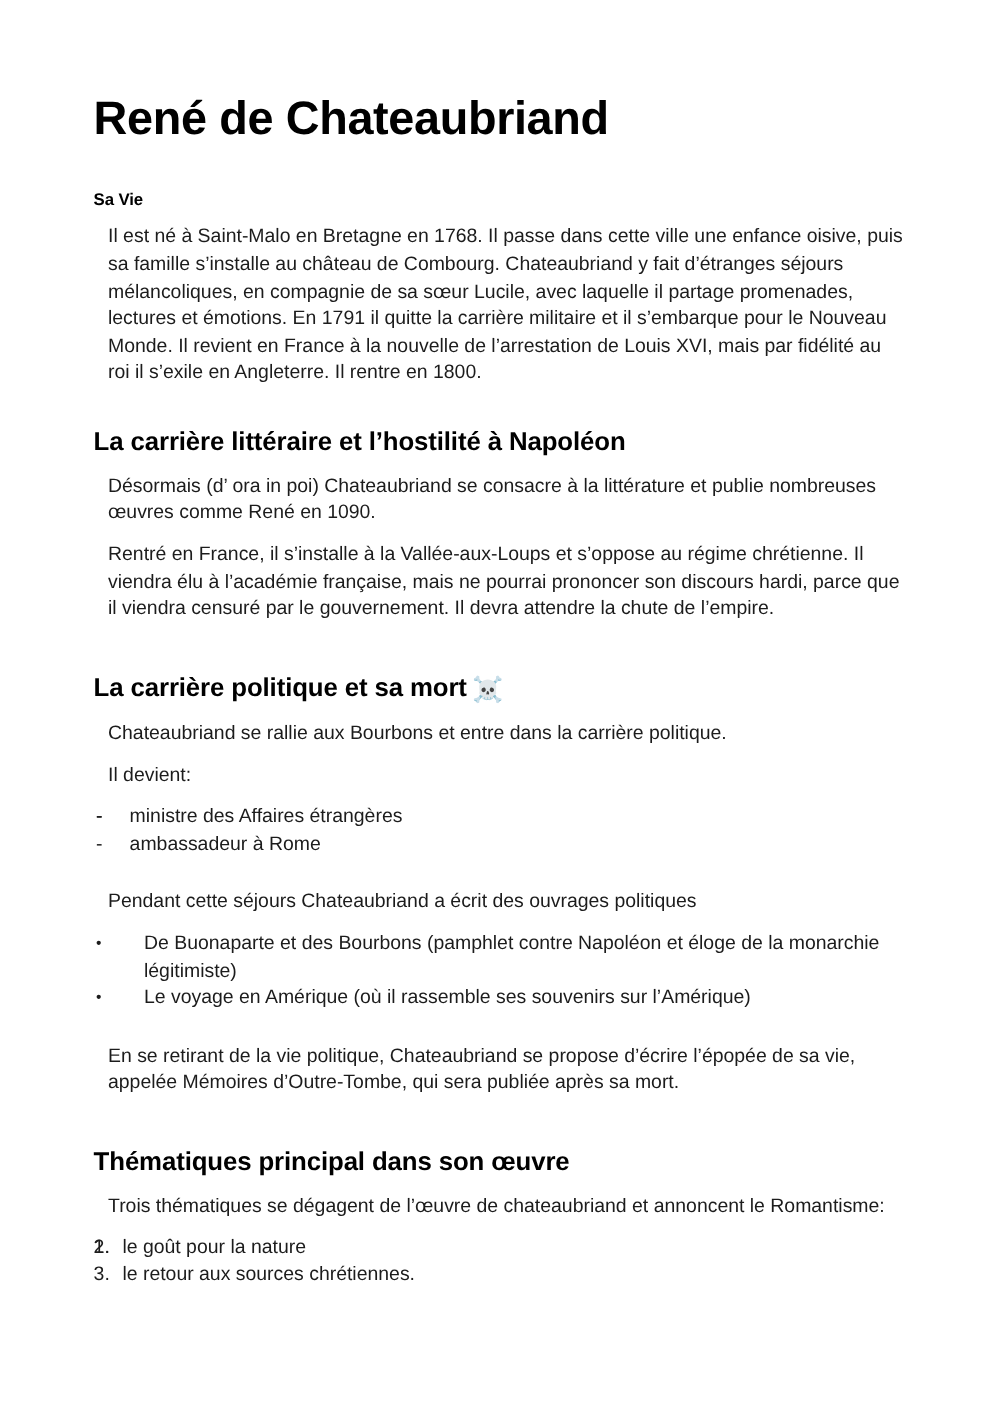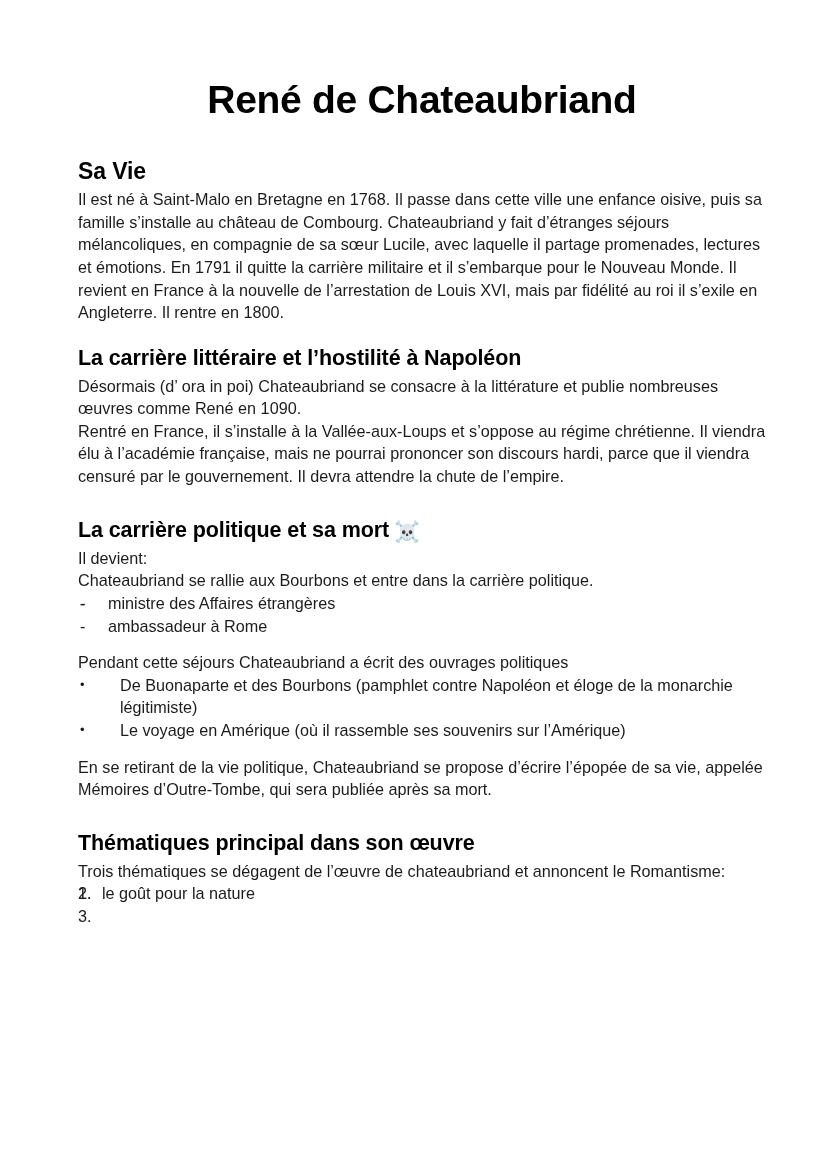--- a/index.html
+++ b/index.html
@@ -22,44 +22,43 @@
     box-sizing: border-box;
     padding: 78px 62px 0 78px;
   }
   .doc-title {
     font-size: 39px;
     font-weight: bold;
     line-height: 1.12;
     letter-spacing: -0.3px;
     margin: 0 0 36px 0;
     color: #000000;
-    text-align: center;
   }
   .section { margin: 0; }
 
   h2.section-heading {
     font-size: 21.5px;
     font-weight: bold;
     line-height: 1.2;
     margin: 0 0 3px 0;
     color: #000000;
     letter-spacing: -0.1px;
   }
   h2.section-heading.small {
-    font-size: 23px;
+    font-size: 14px;
   }
   h2.section-heading .skull {
     font-size: 21px;
     vertical-align: -2px;
     margin-left: 5px;
   }
   p.body-text {
     font-size: 16.2px;
     line-height: 22.6px;
-    margin: 0;
+    margin: 12px;
     color: #1c1c1c;
     max-width: 690px;
   }
   .gap-sm { height: 14px; }
   .gap-md { height: 22px; }
   .gap-lg { height: 30px; }
 
   ul.dash-list, ul.dot-list, ol.num-list {
     list-style: none;
     margin: 0;
@@ -122,22 +121,22 @@
     <h2 class="section-heading">La carrière littéraire et l’hostilité à Napoléon</h2>
     <p class="body-text">Désormais (d’ ora in poi) Chateaubriand se consacre à la littérature et publie nombreuses œuvres comme René en 1090.</p>
     <p class="body-text">Rentré en France, il s’installe à la Vallée-aux-Loups et s’oppose au régime chrétienne. Il viendra élu à l’académie française, mais ne pourrai prononcer son discours hardi, parce que il viendra censuré par le gouvernement. Il devra attendre la chute de l’empire.</p>
   </div>
 
   <div class="gap-lg"></div>
 
   <div class="section">
     <h2 class="section-heading"><span>La carrière politique et sa mort</span><span class="skull">☠️</span></h2>
 
+    <p class="body-text">Chateaubriand se rallie aux Bourbons et entre dans la carrière politique.</p>
     <p class="body-text">Il devient:</p>
-    <p class="body-text">Chateaubriand se rallie aux Bourbons et entre dans la carrière politique.</p>
 
     <ul class="dash-list">
       <li><span class="marker">-</span></li>
       <li><span class="marker">-</span><span>ministre des Affaires étrangères</span></li>
       <li><span class="marker">-</span><span>ambassadeur à Rome</span></li>
     </ul>
 
 
     <div class="gap-sm"></div>
 
@@ -155,17 +154,17 @@
 
   <div class="gap-lg"></div>
 
   <div class="section">
     <h2 class="section-heading">Thématiques principal dans son œuvre</h2>
     <p class="body-text">Trois thématiques se dégagent de l’œuvre de chateaubriand et annoncent le Romantisme:</p>
 
     <ol class="num-list">
       <li><span class="marker">1.</span></li>
       <li><span class="marker">2.</span><span>le goût pour la nature</span></li>
-      <li><span class="marker">3.</span></li>
+      <li><span class="marker">3.</span><span>le retour aux sources chrétiennes.</span></li>
     </ol>
   </div>
 
 </div>
 
 </body></html>

